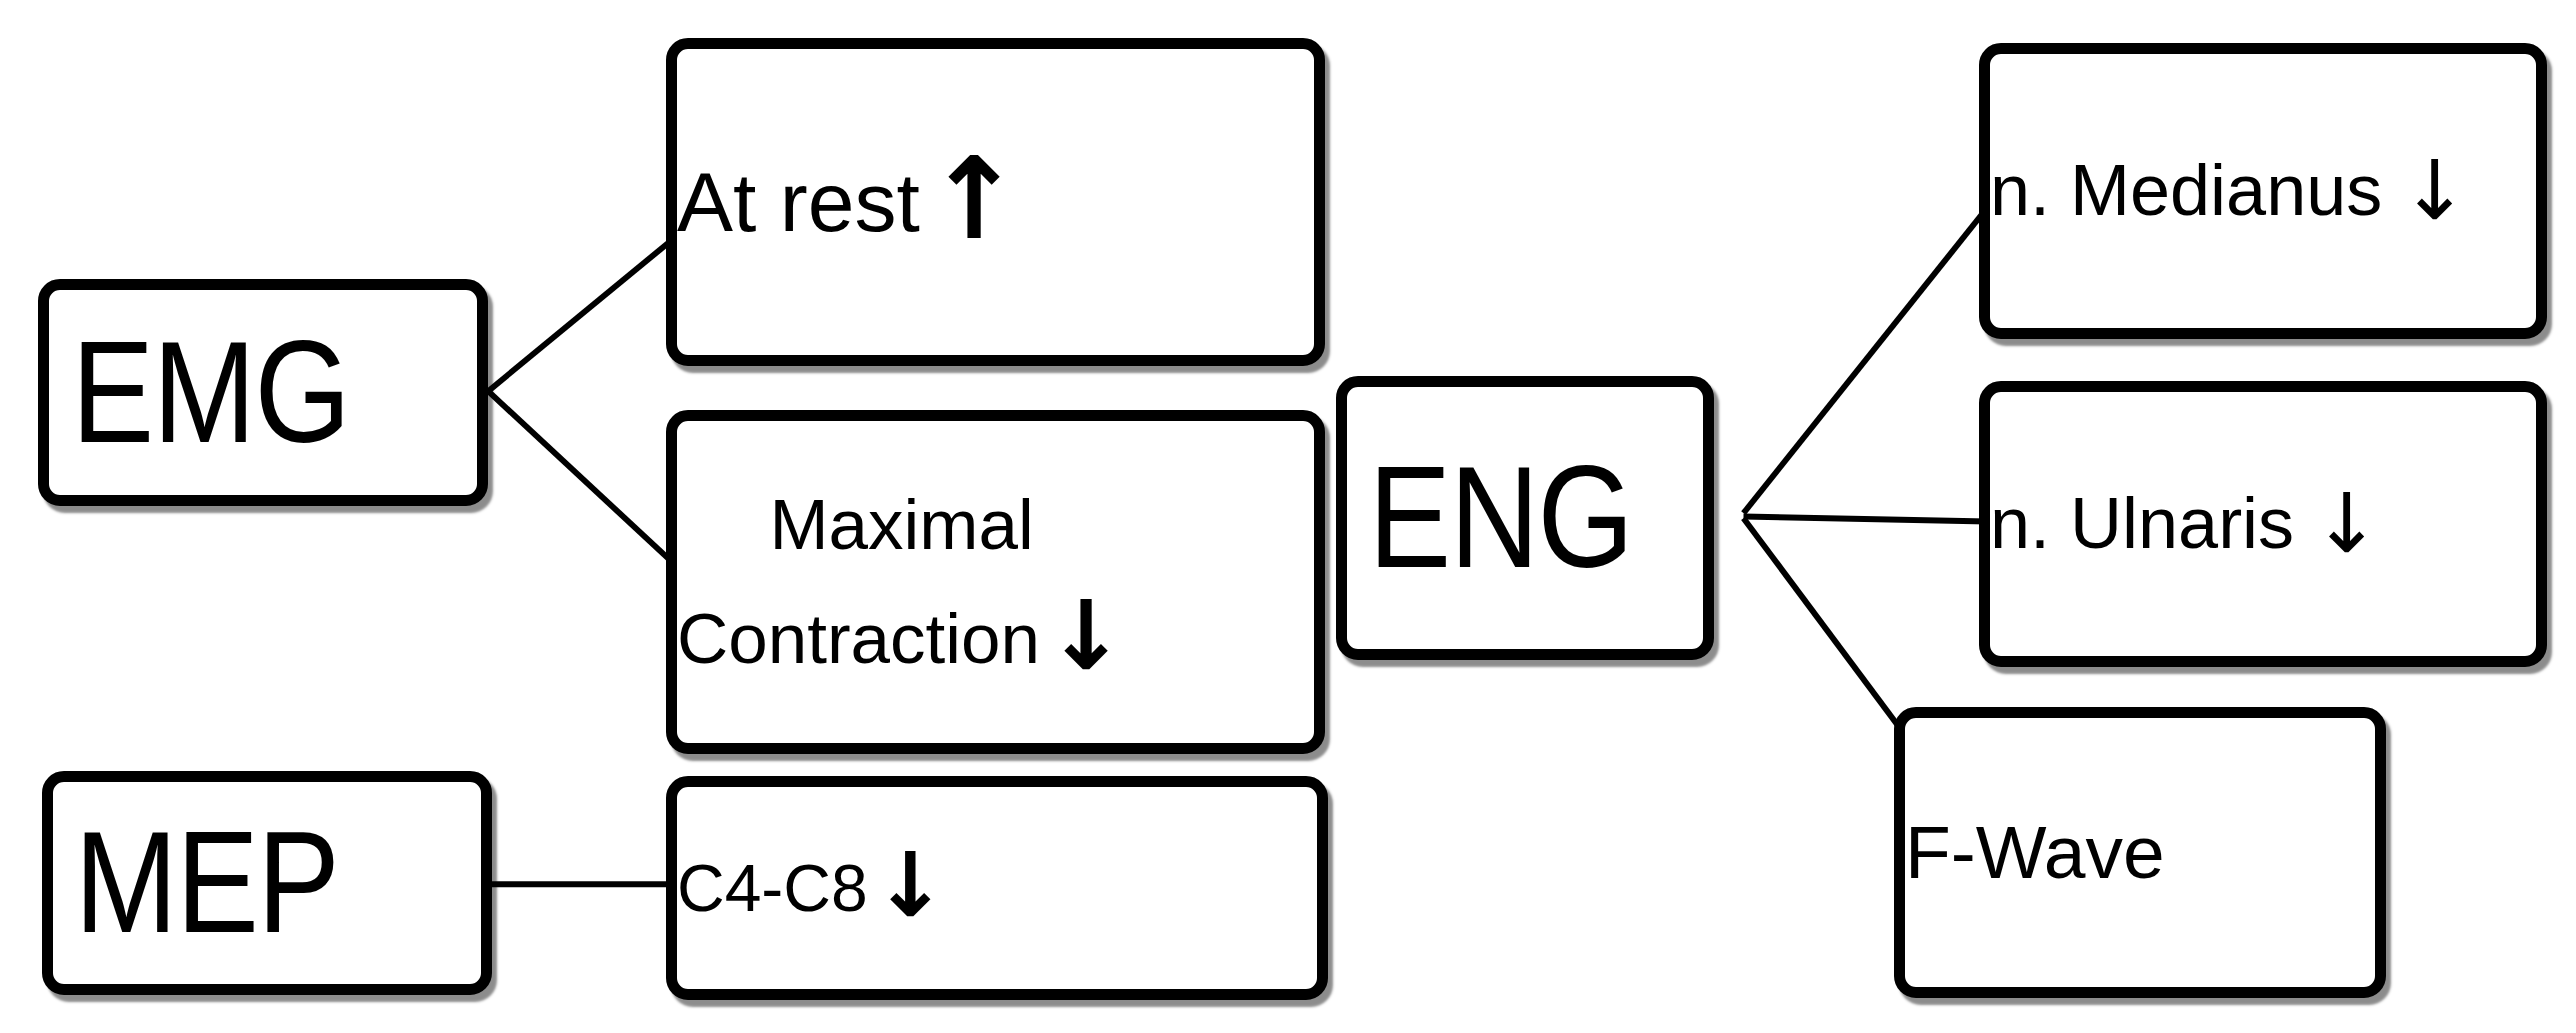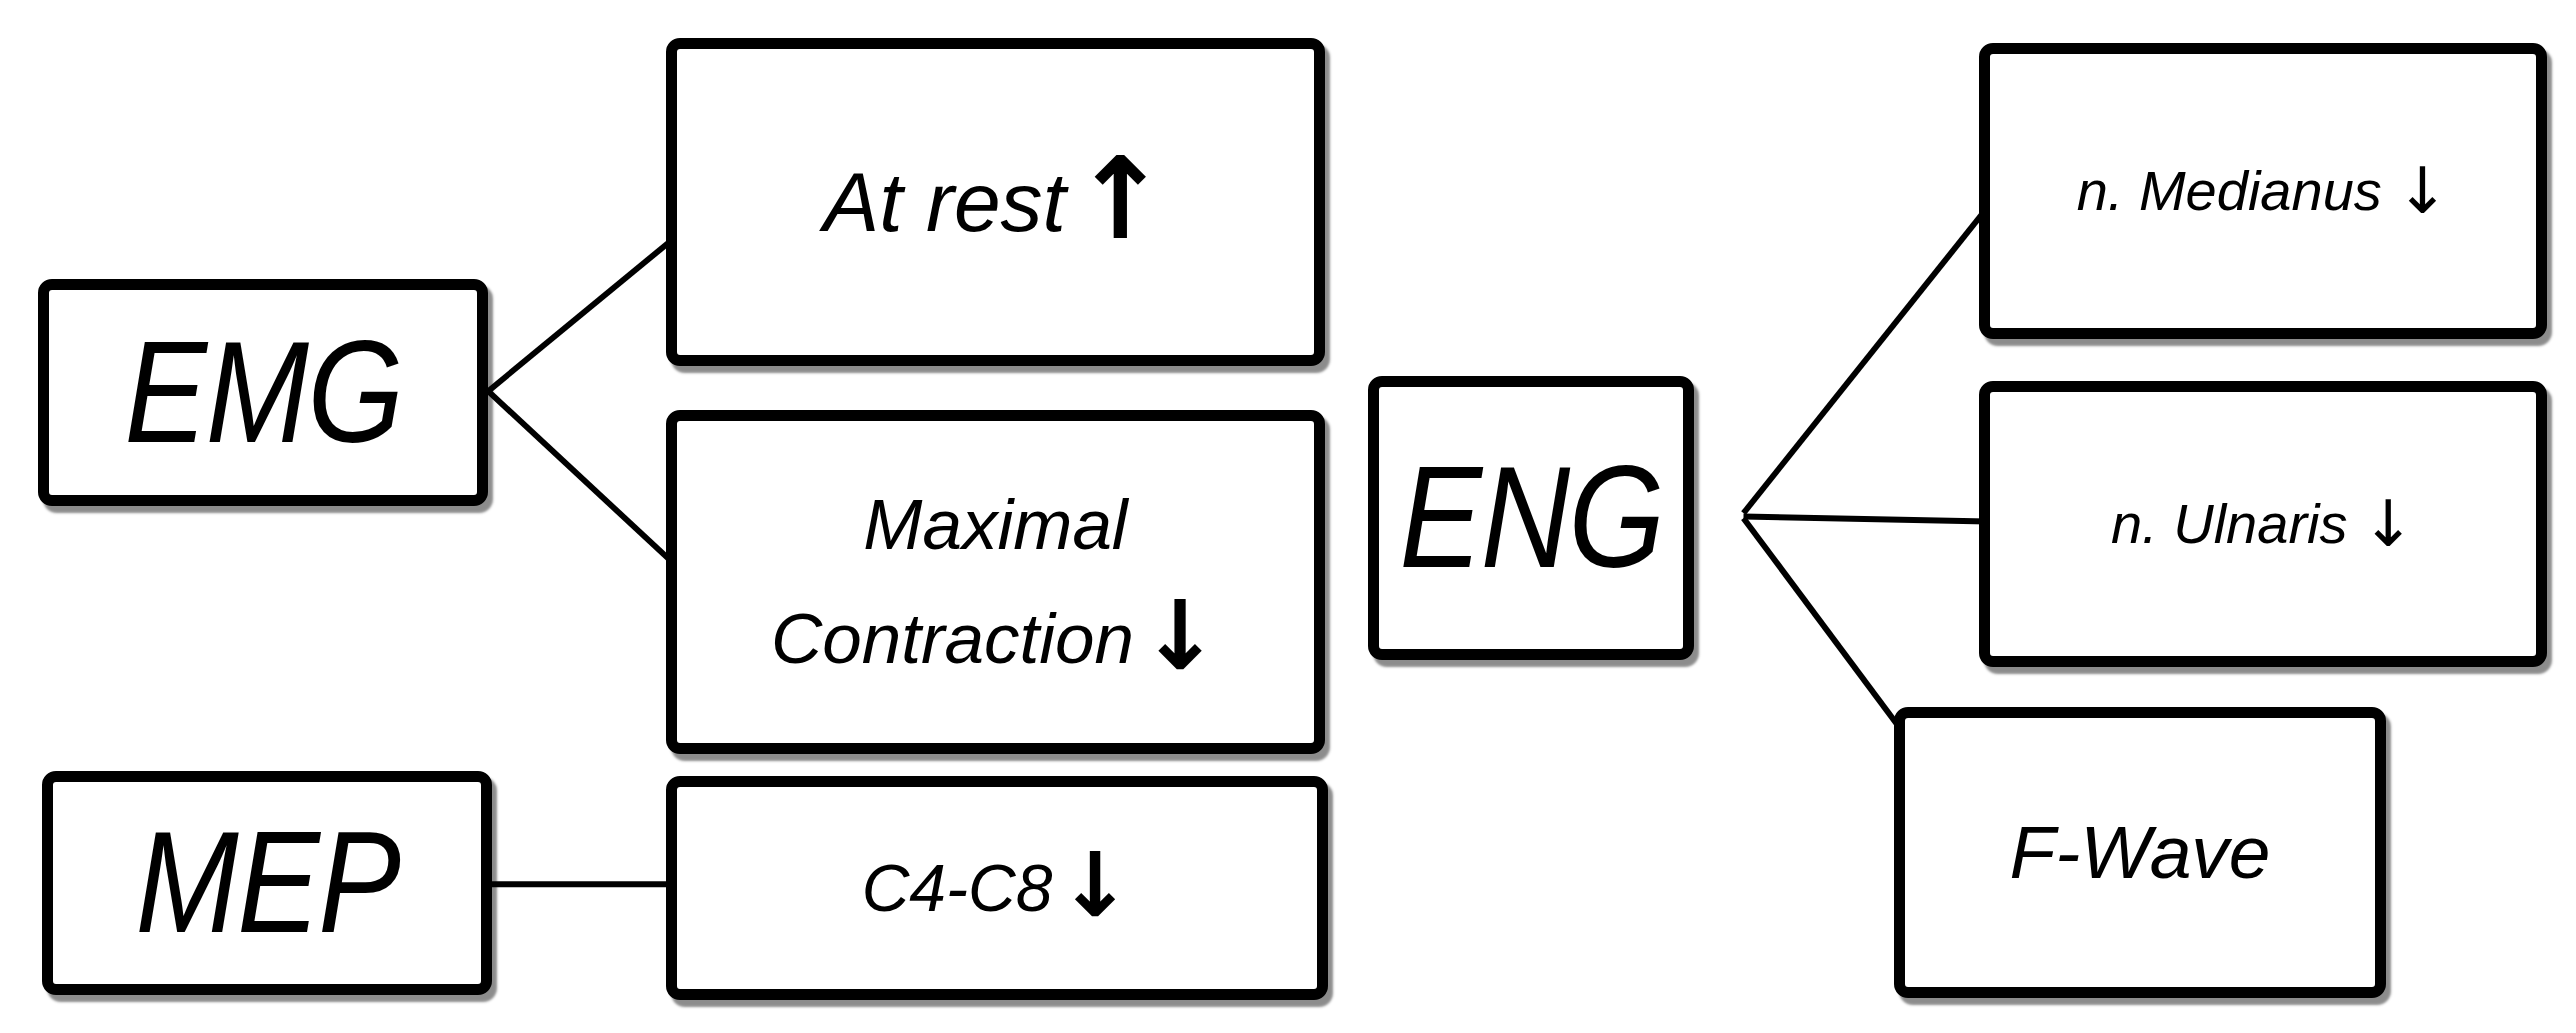--- a/index.html
+++ b/index.html
@@ -21,45 +21,44 @@
     left: 0;
     top: 0;
     width: 2576px;
     height: 1033px;
   }
   .box {
     position: absolute;
     box-sizing: border-box;
     background: #ffffff;
     border: 11px solid #000000;
-    border-radius: 14px;
+    border-radius: 22px;
     box-shadow: 5px 6.7px 2.5px rgba(0,0,0,0.45);
     display: flex;
     align-items: center;
-    justify-content: center;
+    justify-content: flex-start;
     text-align: center;
-    font-style: italic;
   }
   .big-label {
     display: inline-block;
     font-size: 144px;
     line-height: 1;
     letter-spacing: -1.7px;
     transform: scaleX(0.86);
     transform-origin: 50% 50%;
     white-space: nowrap;
   }
   .caption {
     white-space: nowrap;
     line-height: 1.1;
   }
   .t-atrest   { font-size: 84px; }
   .t-maximal  { font-size: 71px;  }
   .t-c4c8    { font-size: 66px;  }
-  .t-nerve   { font-size: 56px;  }
+  .t-nerve   { font-size: 72px;  }
   .t-fwave   { font-size: 75px;  }
   .two-line .line { white-space: nowrap; }
   .lh-maximal .line { line-height: 114px; }
   .lh-fwave  .line { line-height: 99px; }
   .arrow {
     font-family: "DejaVu Sans", sans-serif;
     line-height: 0;
     display: inline-block;
   }
   .arrow-bold {
@@ -110,21 +109,21 @@
   <div class="box" style="left:42px; top:771px; width:450px; height:224px;">
     <span class="big-label">MEP</span>
   </div>
 
   <div class="box" style="left:666px; top:776px; width:662px; height:224px;">
     <span class="caption t-c4c8">
       <span>C4-C8</span><span class="arrow arrow-bold">↓</span>
     </span>
   </div>
 
-  <div class="box" style="left:1368px; top:376px; width:326px; height:284px;">
+  <div class="box" style="left:1336px; top:376px; width:378px; height:284px;">
     <span class="big-label">ENG</span>
   </div>
 
   <div class="box" style="left:1979px; top:43px; width:568px; height:296px;">
     <span class="caption t-nerve">
       <span>n. Medianus</span><span class="arrow arrow-light">↓</span>
     </span>
   </div>
 
   <div class="box" style="left:1979px; top:381px; width:568px; height:286px;">

